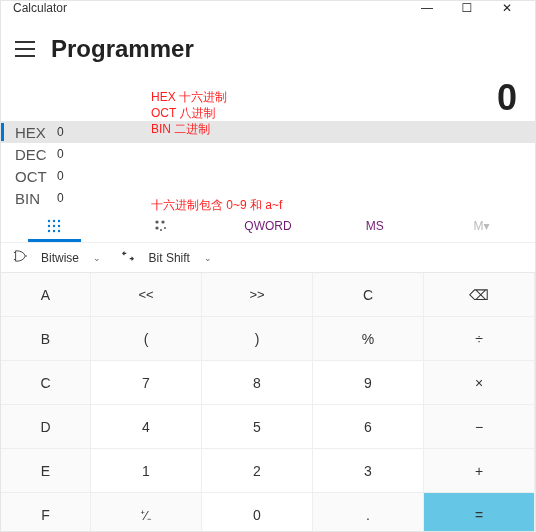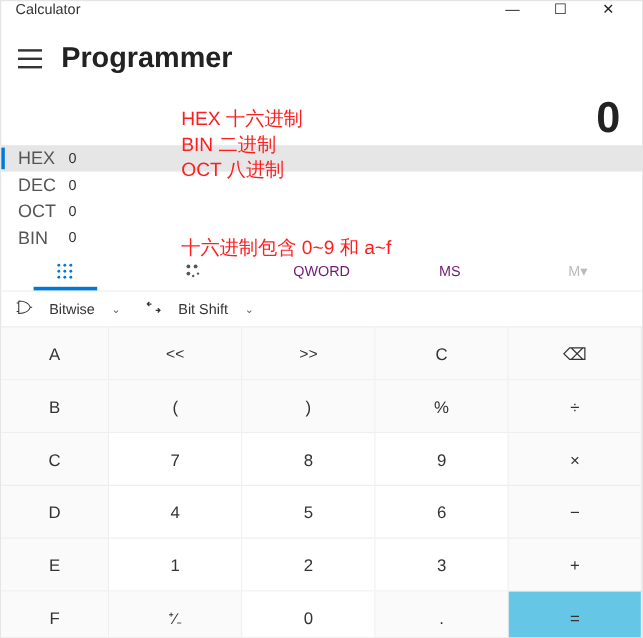--- a/index.html
+++ b/index.html
@@ -27,21 +27,21 @@
   .droprow { display: flex; align-items: center; gap: 20px; padding: 6px 12px; font-size: 12px; color: #333; }
   .drop { display: flex; align-items: center; gap: 14px; }
   .drop .dicon svg { width: 14px; height: 14px; }
   .chev { font-size: 9px; color: #666; }
   .grid { display: grid; grid-template-columns: 90px repeat(4, 1fr); grid-auto-rows: 44px; border-top: 1px solid #e8e8e8; }
   .cell { display: flex; align-items: center; justify-content: center; border-right: 1px solid #eee; border-bottom: 1px solid #eee; font-size: 14px; color: #333; background: #fafafa; }
   .cell.num { background: #fff; font-weight: 500; }
   .cell.letter { background: #fafafa; font-weight: 500; }
   .cell.eq { background: #66c6e6; color: #333; }
   .cell.small { font-size: 13px; }
-  .annot { position: absolute; color: #ff1e1e; font-size: 16px; pointer-events: none; }
+  .annot { position: absolute; color: #ff1e1e; font-size: 12px; pointer-events: none; }
   .annot-list { top: 88px; left: 150px; line-height: 1.35; }
   .annot-note { top: 196px; left: 150px; }
 </style>
 </head>
 <body>
 
 <div class="titlebar">
   <span class="title">Calculator</span>
   <span class="ctrl">—</span>
   <span class="ctrl">☐</span>
@@ -164,16 +164,16 @@
 
   <div class="cell letter">F</div>
   <div class="cell small">⁺⁄₋</div>
   <div class="cell num">0</div>
   <div class="cell">.</div>
   <div class="cell eq">=</div>
 </div>
 
 <div class="annot annot-list">
   <div>HEX 十六进制</div>
+  <div>OCT 八进制</div>
   <div>BIN 二进制</div>
-  <div>OCT 八进制</div>
 </div>
 <div class="annot annot-note">十六进制包含 0~9 和 a~f</div>
 
 </body></html>

